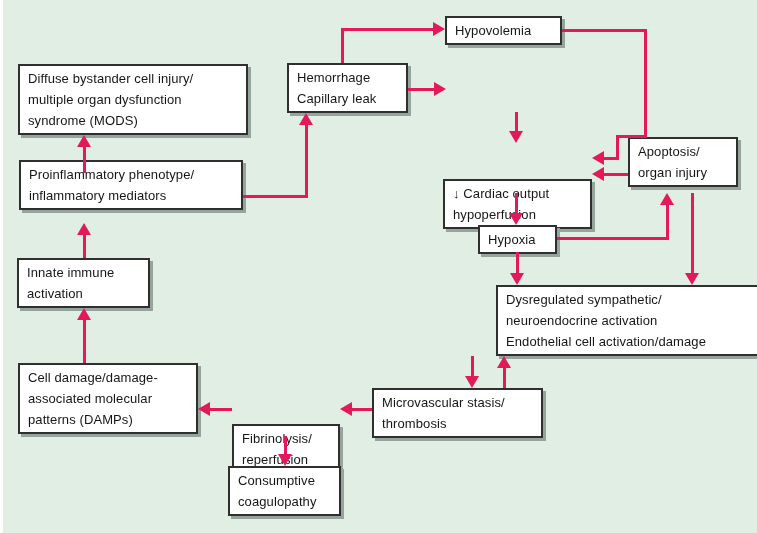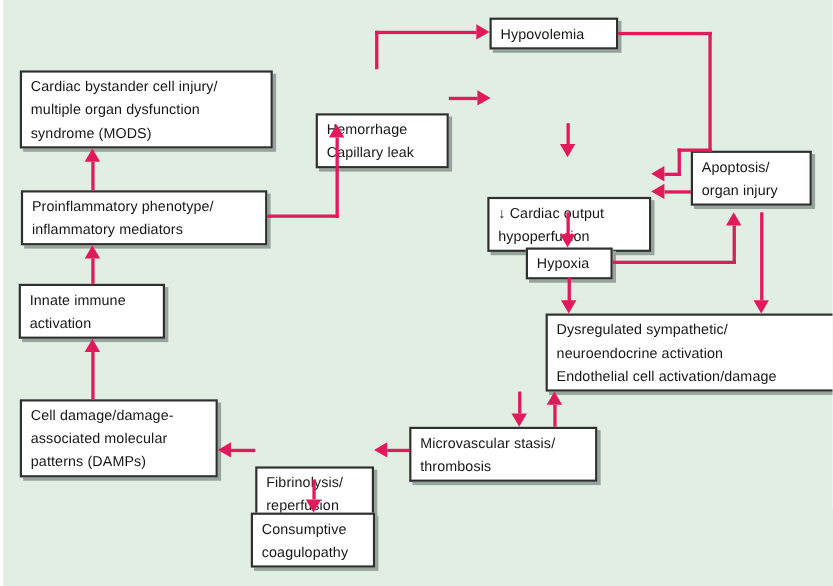--- a/index.html
+++ b/index.html
@@ -45,37 +45,37 @@
   .ah.d { border-left: 7px solid transparent; border-right: 7px solid transparent; border-top: 12px solid var(--arrow, #e2195b); }
   .ah.u { border-left: 7px solid transparent; border-right: 7px solid transparent; border-bottom: 12px solid var(--arrow, #e2195b); }
 </style>
 </head>
 <body>
 
 <div class="canvas">
 
   <div class="edge-artifact"></div>
 
-  <div class="node" style="left:18px; top:64px; width:230px;">Cardiac bystander cell injury/
+  <div class="node" style="left:18px; top:64px; width:230px;">Diffuse bystander cell injury/
 multiple organ dysfunction
 syndrome (MODS)</div>
 
-  <div class="node" style="left:287px; top:63px; width:121px;margin-top:40px;">Hemorrhage
+  <div class="node" style="left:287px; top:63px; width:121px;">Hemorrhage
 Capillary leak</div>
 
   <div class="node" style="left:445px; top:16px; width:117px;">Hypovolemia</div>
 
 
   <div class="node" style="left:443px; top:143px; width:149px;margin-top:36px;">↓ Cardiac output
 hypoperfusion</div>
 
   <div class="node" style="left:628px; top:137px; width:110px;">Apoptosis/
 organ injury</div>
 
-  <div class="node" style="left:19px; top:173px; width:224px;">Proinflammatory phenotype/
+  <div class="node" style="left:19px; top:160px; width:224px;">Proinflammatory phenotype/
 inflammatory mediators</div>
 
   <div class="node" style="left:478px; top:225px; width:79px;">Hypoxia</div>
 
   <div class="node" style="left:17px; top:258px; width:133px;">Innate immune
 activation</div>
 
   <div class="node" style="left:450px; top:285px; width:275px;margin-left:46px;">Dysregulated sympathetic/
 neuroendocrine activation
 Endothelial cell activation/damage</div>

